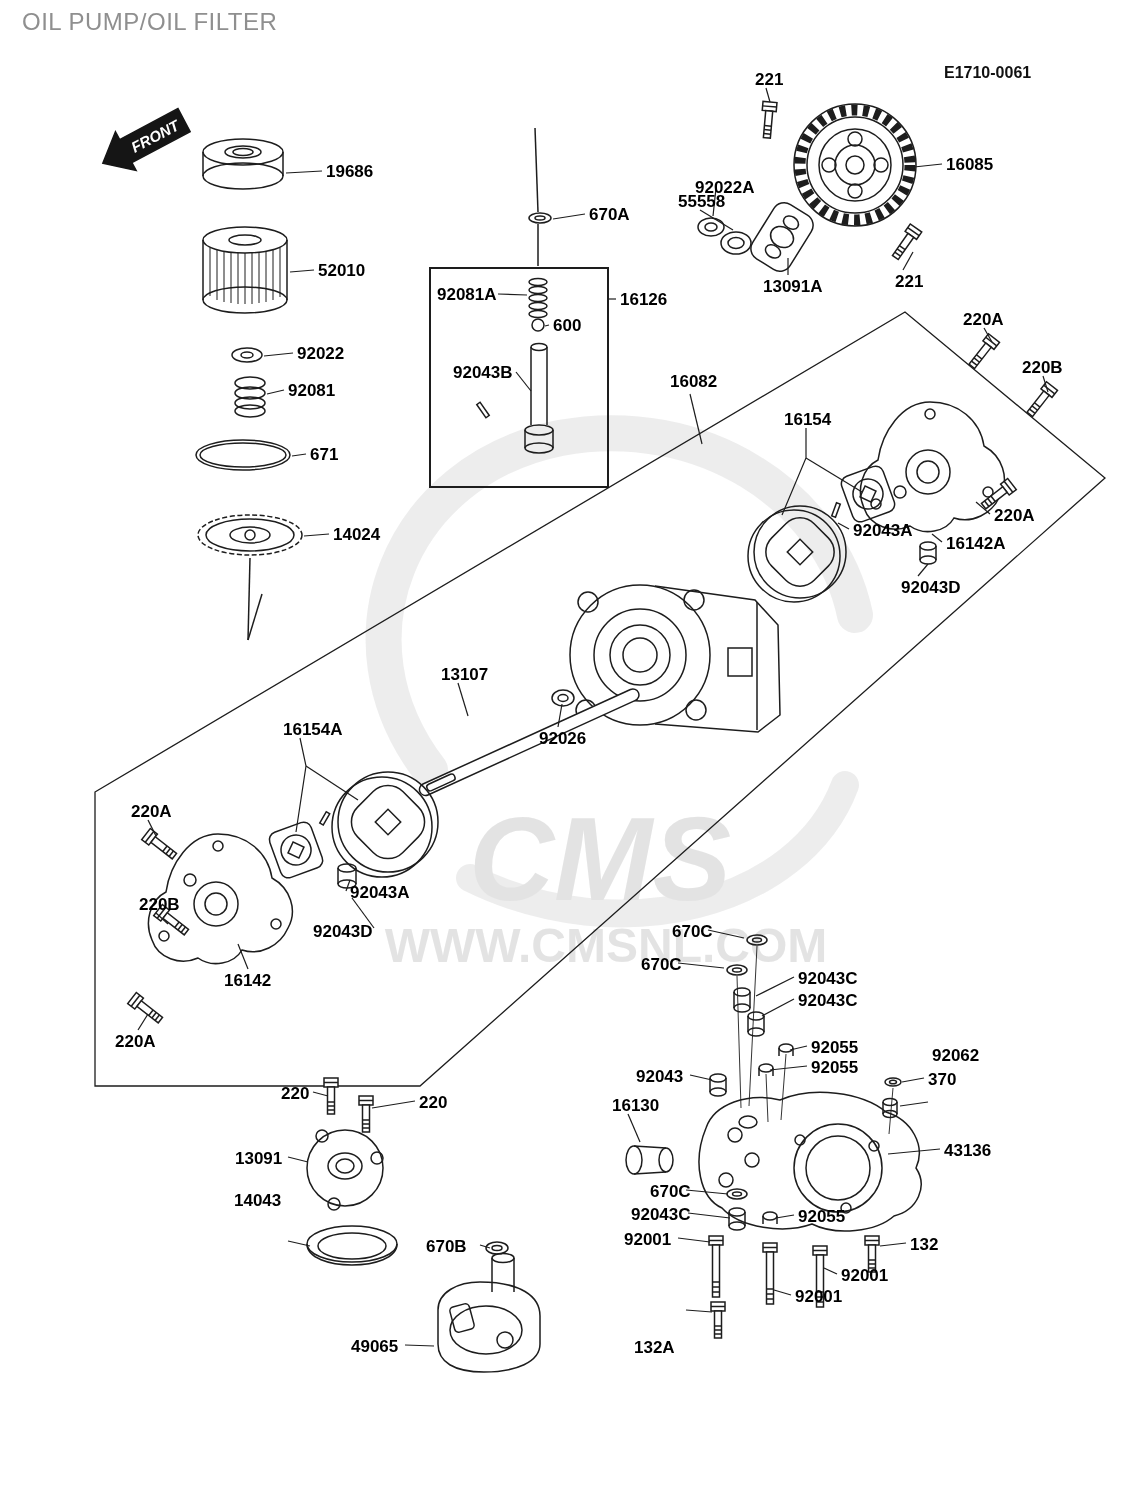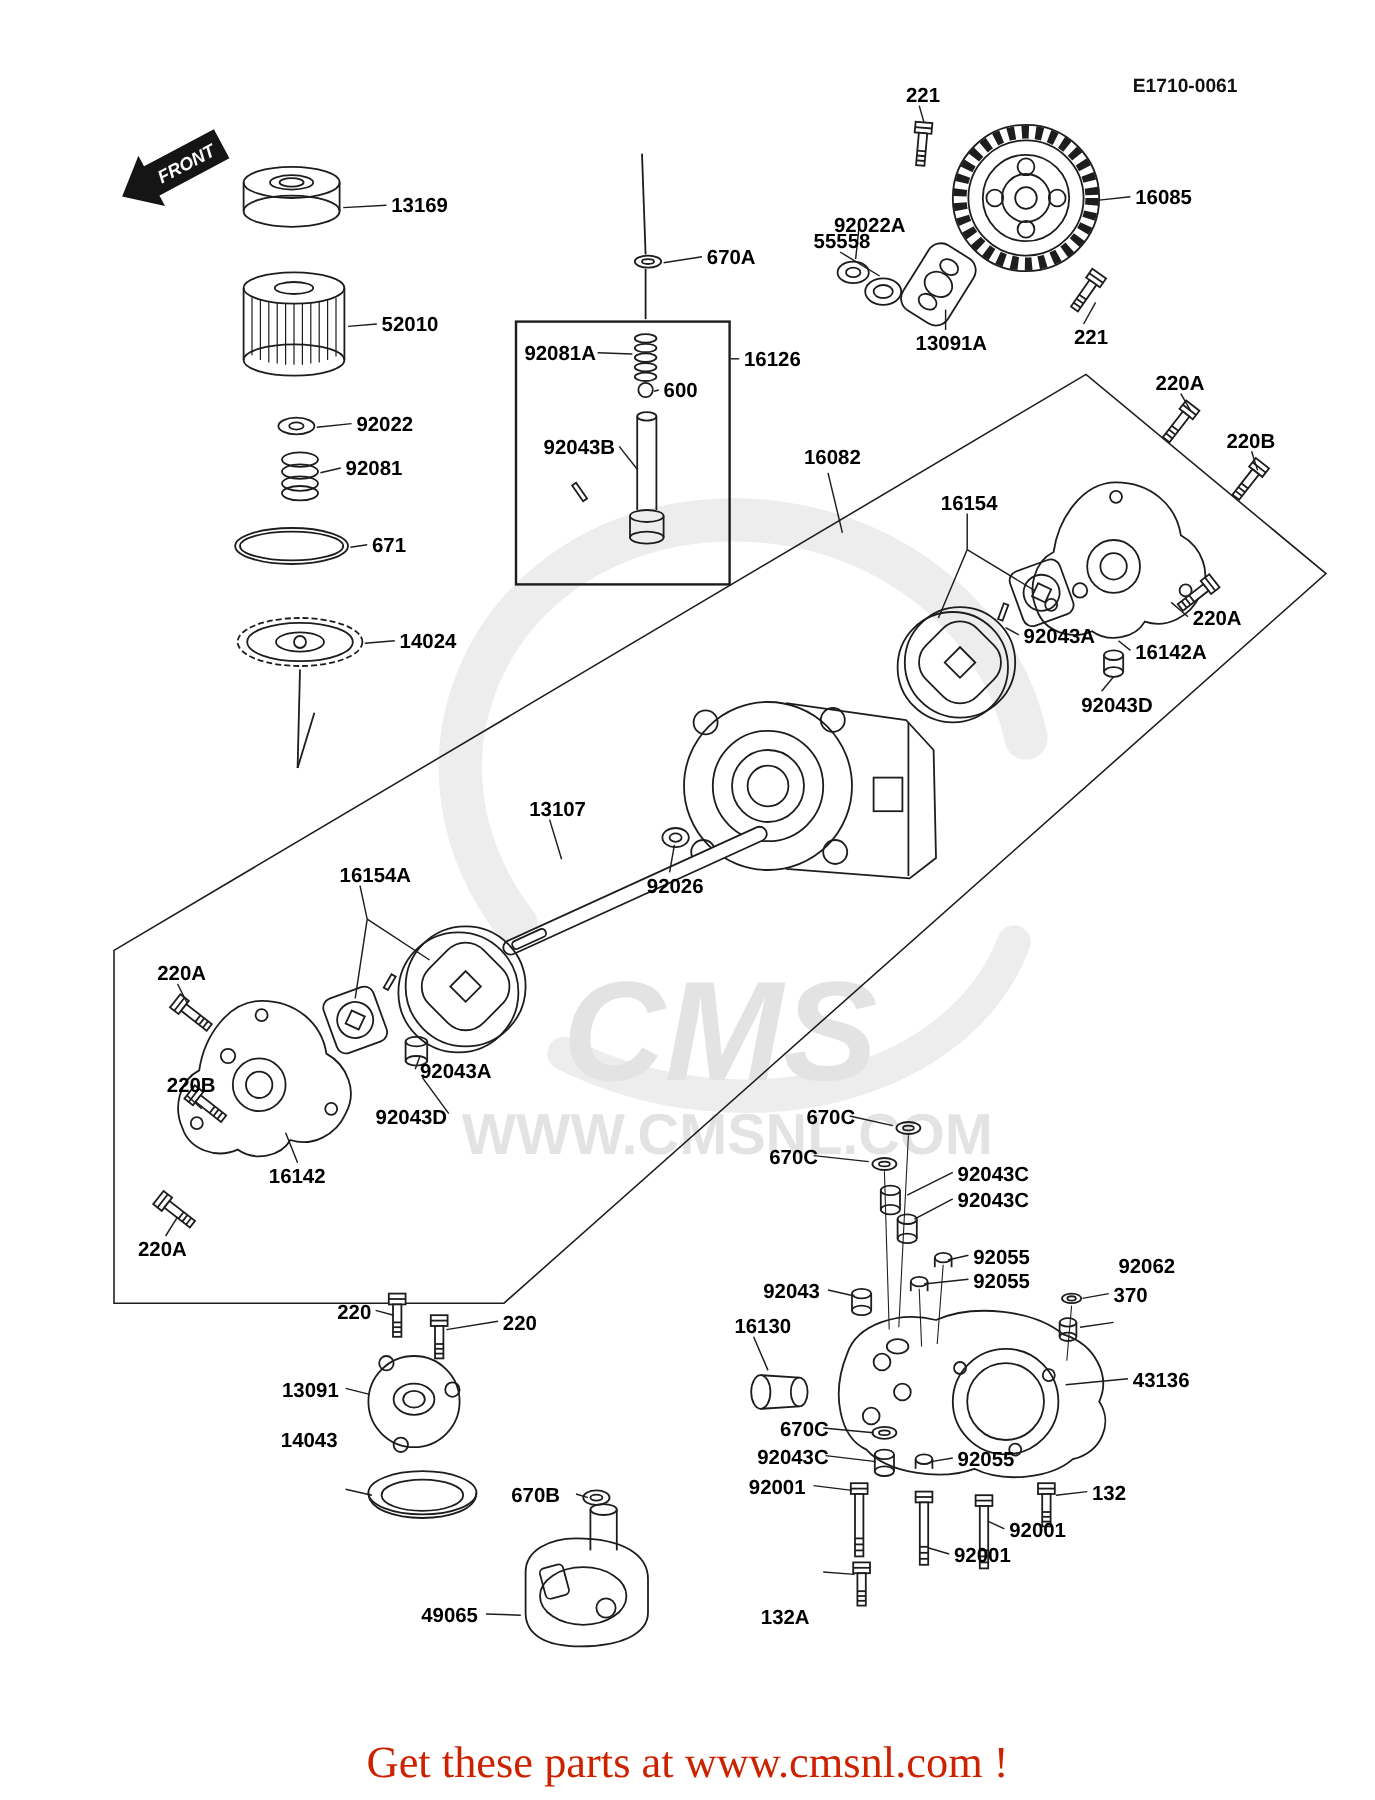--- a/index.html
+++ b/index.html
@@ -362,23 +362,24 @@
       <line x1="837" y1="1274" x2="824" y2="1268"></line>
       <line x1="791" y1="1295" x2="774" y2="1290"></line>
       <line x1="288" y1="1241" x2="310" y2="1246"></line>
       <line x1="480" y1="1245" x2="490" y2="1248"></line>
       <line x1="686" y1="1310" x2="712" y2="1312"></line>
       <line x1="405" y1="1345" x2="434" y2="1346"></line>
     </g>
   </g>
 </svg>
 
+<div class="title">OIL PUMP/OIL FILTER</div>
 <div class="code">E1710-0061</div>
 
-<div class="lbl" style="left:326px;top:162px">13169</div>
+<div class="lbl" style="left:326px;top:162px">19686</div>
 <div class="lbl" style="left:318px;top:261px">52010</div>
 <div class="lbl" style="left:297px;top:344px">92022</div>
 <div class="lbl" style="left:288px;top:381px">92081</div>
 <div class="lbl" style="left:310px;top:445px">671</div>
 <div class="lbl" style="left:333px;top:525px">14024</div>
 <div class="lbl" style="left:589px;top:205px">670A</div>
 <div class="lbl" style="left:437px;top:285px">92081A</div>
 <div class="lbl" style="left:553px;top:316px">600</div>
 <div class="lbl" style="left:453px;top:363px">92043B</div>
 <div class="lbl" style="left:620px;top:290px">16126</div>
@@ -424,15 +425,14 @@
 <div class="lbl" style="left:798px;top:1207px">92055</div>
 <div class="lbl" style="left:624px;top:1230px">92001</div>
 <div class="lbl" style="left:910px;top:1235px">132</div>
 <div class="lbl" style="left:841px;top:1266px">92001</div>
 <div class="lbl" style="left:795px;top:1287px">92001</div>
 <div class="lbl" style="left:234px;top:1191px">14043</div>
 <div class="lbl" style="left:426px;top:1237px">670B</div>
 <div class="lbl" style="left:634px;top:1338px">132A</div>
 <div class="lbl" style="left:351px;top:1337px">49065</div>
 
-<div class="footer">Get these parts at www.cmsnl.com !</div>
 
 </div>
 
 </body></html>

